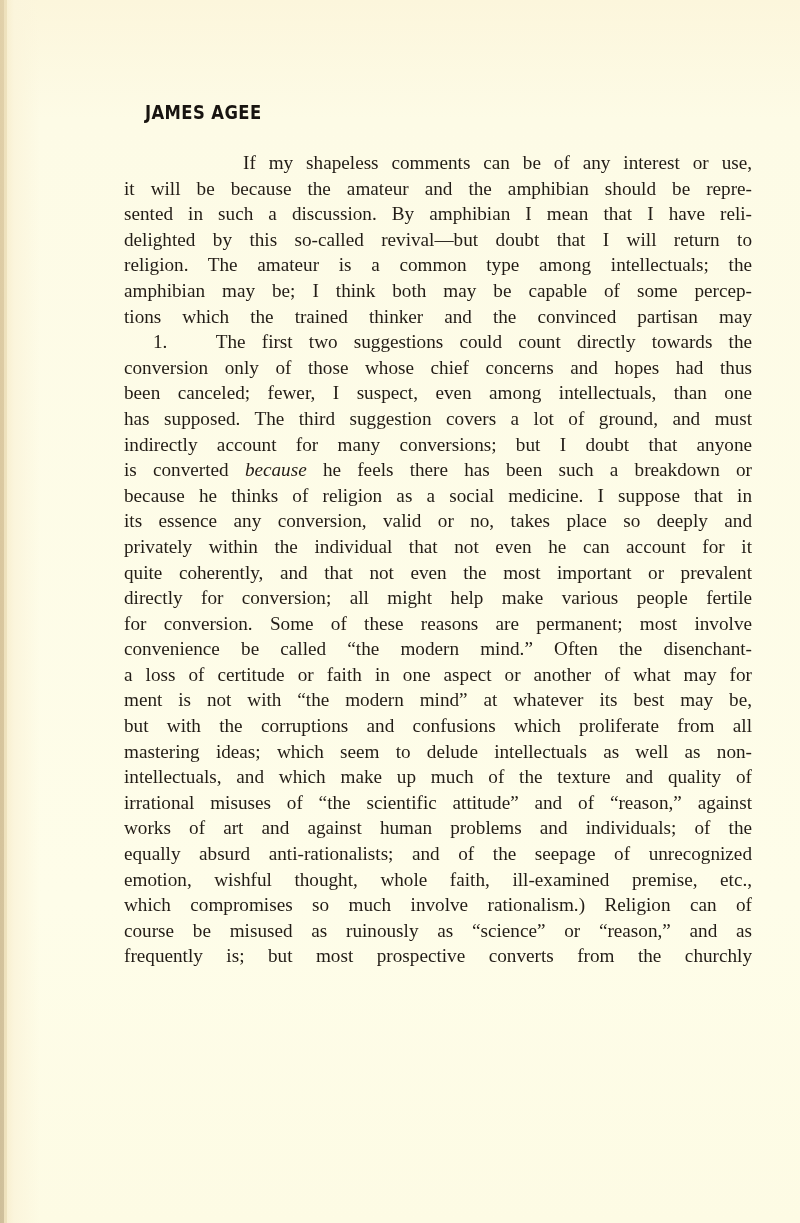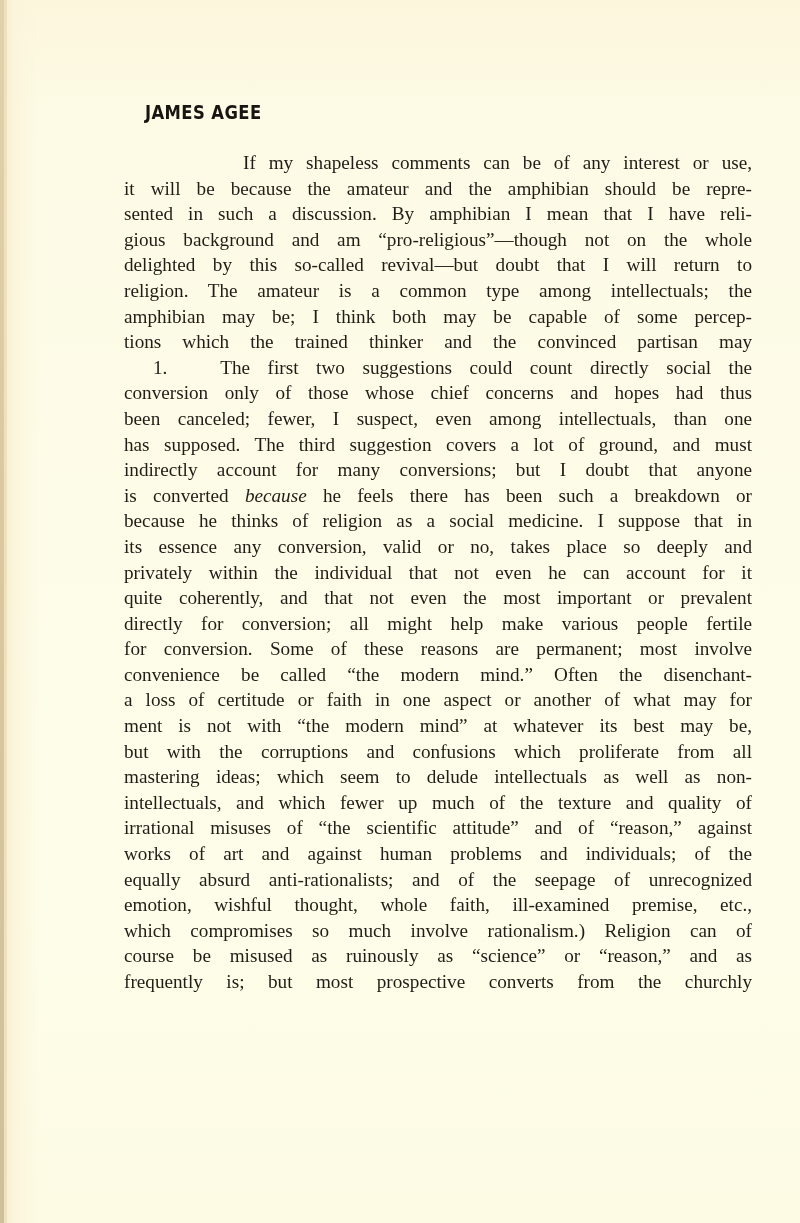--- a/index.html
+++ b/index.html
@@ -93,47 +93,46 @@
 <div class="page-edge-shadow"></div>
 
 <h1 class="running-head">JAMES AGEE</h1>
 
 <div class="text-block">
 
   <div>
     <span class="line indent">If my shapeless comments can be of any interest or use,</span>
     <span class="line">it will be because the amateur and the amphibian should be repre-</span>
     <span class="line">sented in such a discussion. By amphibian I mean that I have reli-</span>
-    <span class="line">gious background and am “pro-religious”—though not on the whole</span>
     <span class="line">delighted by this so-called revival—but doubt that I will return to</span>
     <span class="line">religion. The amateur is a common type among intellectuals; the</span>
     <span class="line">amphibian may be; I think both may be capable of some percep-</span>
     <span class="line">tions which the trained thinker and the convinced partisan may</span>
   </div>
   <span class="para-gap"></span>
 
   <div>
-    <span class="line indent-num"><span>1.</span>&nbsp;&nbsp;&nbsp;<span>The first two suggestions could count directly social the</span></span>
+    <span class="line indent-num"><span>1.</span>&nbsp;&nbsp;&nbsp;<span>The first two suggestions could count directly towards the</span></span>
     <span class="line">conversion only of those whose chief concerns and hopes had thus</span>
     <span class="line">been canceled; fewer, I suspect, even among intellectuals, than one</span>
     <span class="line">has supposed. The third suggestion covers a lot of ground, and must</span>
     <span class="line">indirectly account for many conversions; but I doubt that anyone</span>
     <span class="line"><span>is converted </span><em class="italic">because</em><span> he feels there has been such a breakdown or</span></span>
     <span class="line">because he thinks of religion as a social medicine. I suppose that in</span>
     <span class="line">its essence any conversion, valid or no, takes place so deeply and</span>
     <span class="line">privately within the individual that not even he can account for it</span>
     <span class="line">quite coherently, and that not even the most important or prevalent</span>
     <span class="line">directly for conversion; all might help make various people fertile</span>
     <span class="line">for conversion. Some of these reasons are permanent; most involve</span>
     <span class="line">convenience be called “the modern mind.” Often the disenchant-</span>
     <span class="line">a loss of certitude or faith in one aspect or another of what may for</span>
     <span class="line">ment is not with “the modern mind” at whatever its best may be,</span>
     <span class="line">but with the corruptions and confusions which proliferate from all</span>
     <span class="line">mastering ideas; which seem to delude intellectuals as well as non-</span>
-    <span class="line">intellectuals, and which fewer up much of the texture and quality of</span>
+    <span class="line">intellectuals, and which make up much of the texture and quality of</span>
     <span class="line">irrational misuses of “the scientific attitude” and of “reason,” against</span>
     <span class="line">works of art and against human problems and individuals; of the</span>
     <span class="line">equally absurd anti-rationalists; and of the seepage of unrecognized</span>
     <span class="line">emotion, wishful thought, whole faith, ill-examined premise, etc.,</span>
     <span class="line">which compromises so much involve rationalism.) Religion can of</span>
     <span class="line">course be misused as ruinously as “science” or “reason,” and as</span>
     <span class="line">frequently is; but most prospective converts from the churchly</span>
   </div>
 </div>
 

